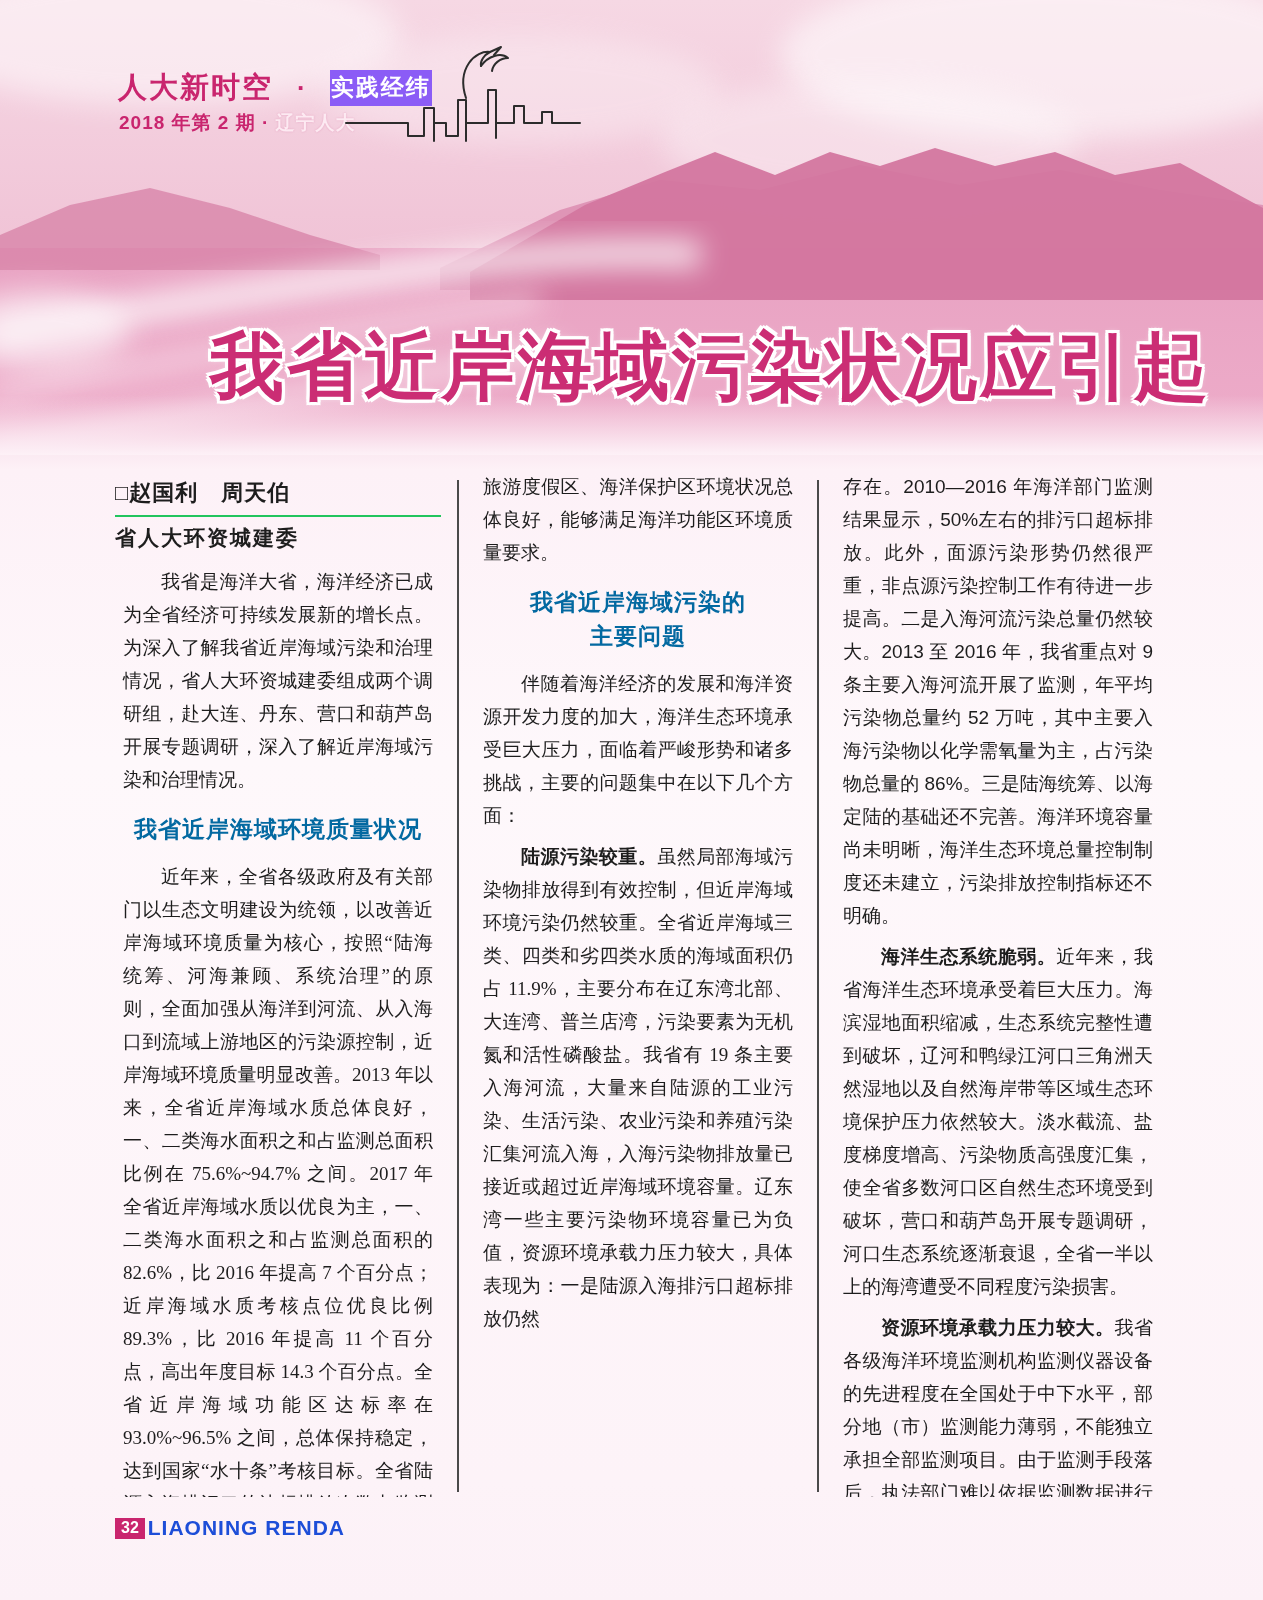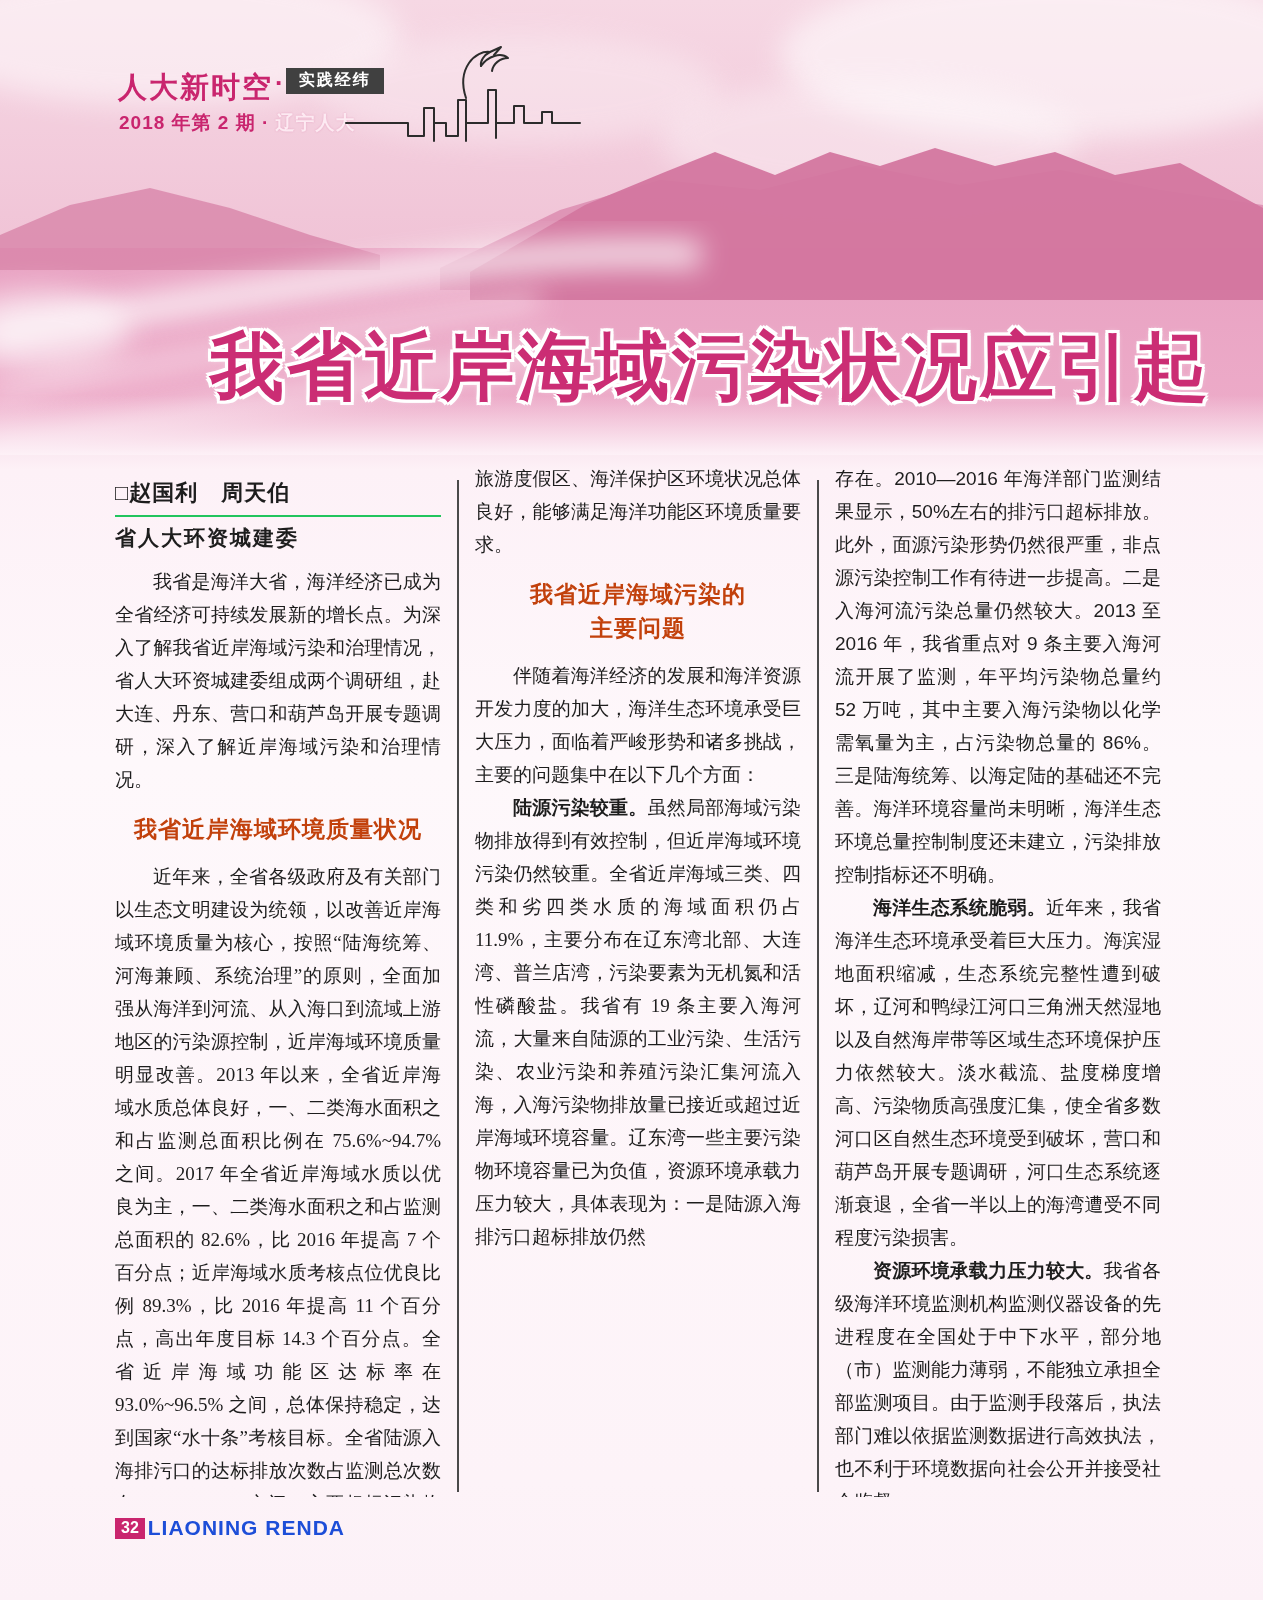--- a/index.html
+++ b/index.html
@@ -10,25 +10,25 @@
   }
   .page{position:absolute;inset:0;}
 
   
   .hero{position:absolute;left:0;top:0;width:1263px;height:455px;overflow:hidden;}
   .hero svg{position:absolute;left:0;top:0;}
   .hero-fade{position:absolute;left:0;top:395px;width:1263px;height:60px;
     background:linear-gradient(180deg,rgba(253,241,247,0) 0%,#fdf1f7 100%);}
 
   
-  .masthead{position:absolute;left:118px;top:68px;display:flex;align-items:flex-start;gap:2px;}
+  .masthead{position:absolute;left:118px;top:68px;display:flex;align-items:center;gap:24px;}
   .masthead-title{font-size:29px;font-weight:bold;color:#c9256e;letter-spacing:2px;}
   .masthead-dot{font-size:26px;font-weight:bold;color:#c9256e;}
-  .masthead-tag{background:#404040;color:#fff;font-size:16px;font-weight:bold;
-    padding:2px 13px 3px;letter-spacing:2px;}
+  .masthead-tag{background:#8b5cf6;color:#fff;font-size:23px;font-weight:bold;
+    padding:2px 1px 3px;letter-spacing:2px;}
   .issue-line{position:absolute;left:119px;top:110px;font-size:19px;font-weight:bold;letter-spacing:1px;}
   .issue-no{color:#c9256e;}
   .issue-dot{color:#c9256e;}
   .issue-pub{color:#fdeaf2;text-shadow:0 0 2px rgba(201,37,110,.25);}
 
   .logo-art{position:absolute;left:338px;top:38px;}
 
   
   .hero-title{
     position:absolute;right:52px;top:318px;white-space:nowrap;
@@ -43,26 +43,26 @@
   .columns{position:absolute;left:115px;top:462px;width:1046px;height:1035px;
     display:flex;justify-content:space-between;}
   .col{width:326px;height:100%;overflow:hidden;color:#1d1d1d;}
   .divider{width:2px;background:#4a4a4a;align-self:stretch;margin-top:18px;height:1012px;}
 
   .byline{margin-top:16px;}
   .byline-authors{font-size:22px;font-weight:bold;letter-spacing:1px;
     border-bottom:2px solid #22c55e;padding-bottom:7px;}
   .byline-aff{font-size:21px;font-weight:bold;letter-spacing:2px;margin-top:7px;}
 
-  .body-p{font-size:19px;line-height:33px;text-align:justify;margin:0;}
+  .body-p{font-size:19px;line-height:33px;text-align:justify;margin:8px;}
   .indent{text-indent:2em;font-family:Liberation Serif, serif;}
   .first-gap{margin-top:13px;}
   .lead{font-weight:bold;}
 
-  .col-heading{color:#c2410c;font-size:23px;font-weight:bold;text-align:center;
+  .col-heading{color:#0369a1;font-size:23px;font-weight:bold;text-align:center;
     letter-spacing:1px;margin:16px 0 14px;line-height:34px;}
   .col-heading .hl{display:block;}
 
   
   .footer{position:absolute;left:115px;top:1516px;display:flex;align-items:center;}
   .page-no{background:#c9256e;color:#fff;font-size:16px;font-weight:bold;
     padding:2px 6px 3px;line-height:1;}
   .footer-pub{color:#1d4ed8;font-size:21px;font-weight:bold;letter-spacing:1px;margin-left:3px;}
 </style>
 </head>

